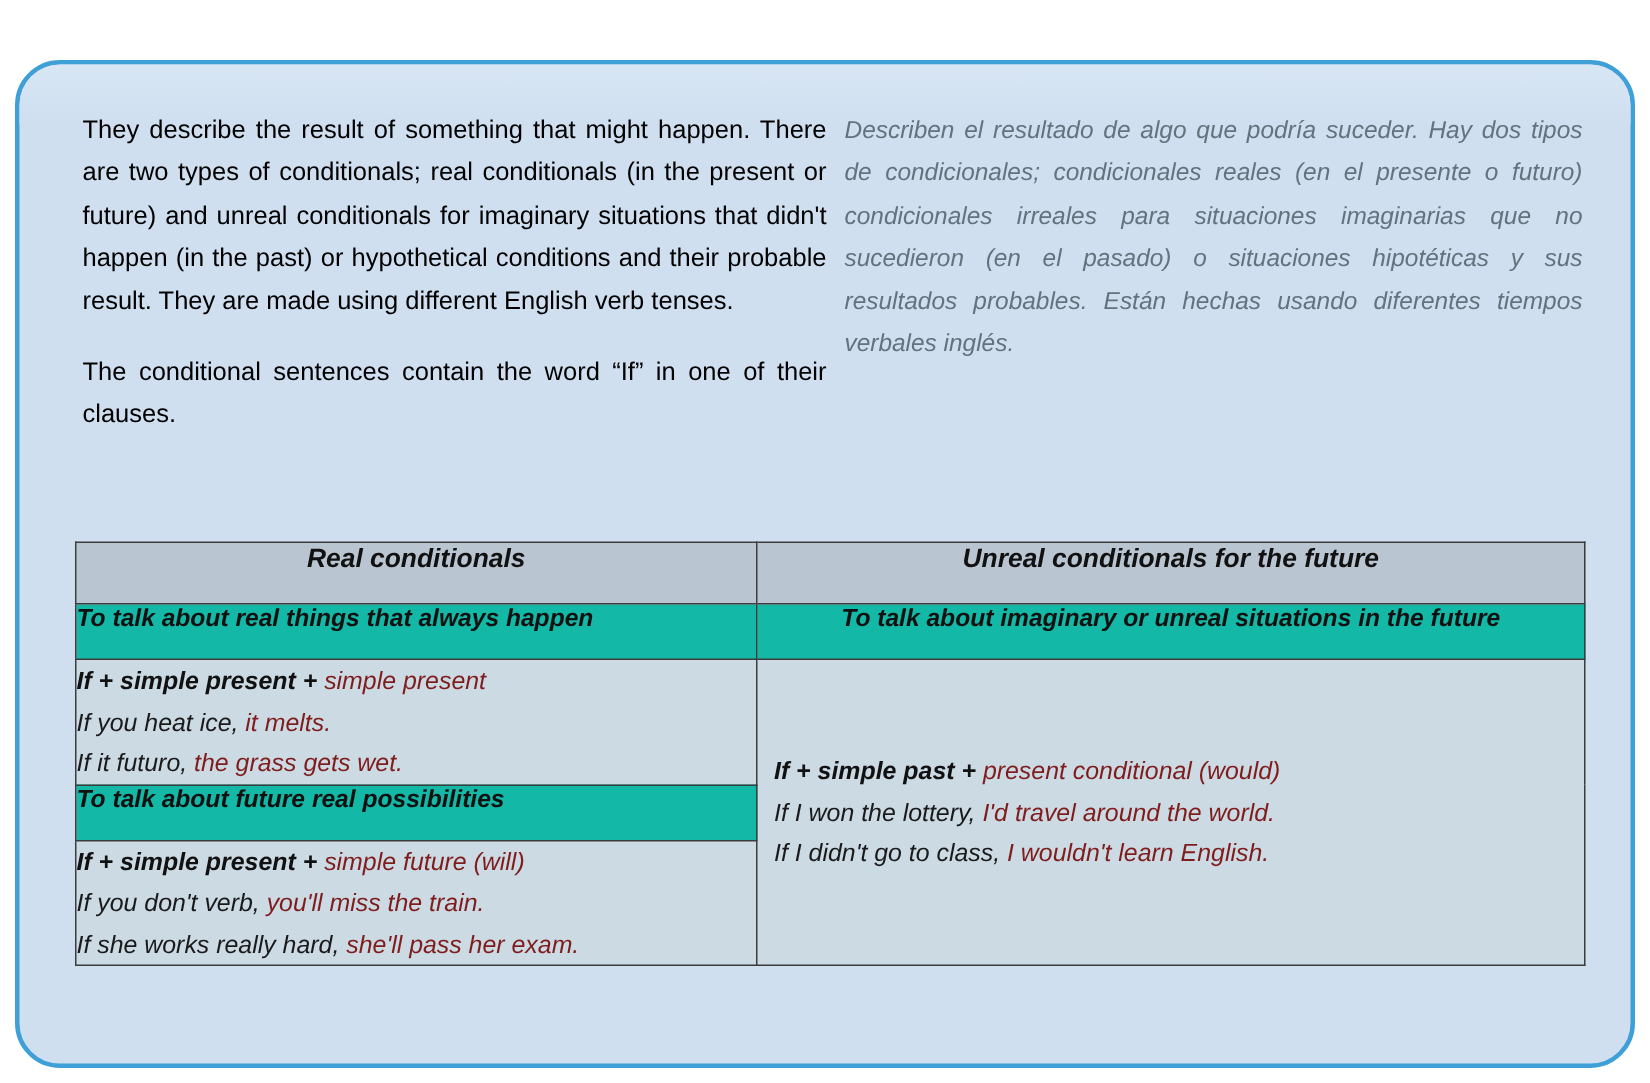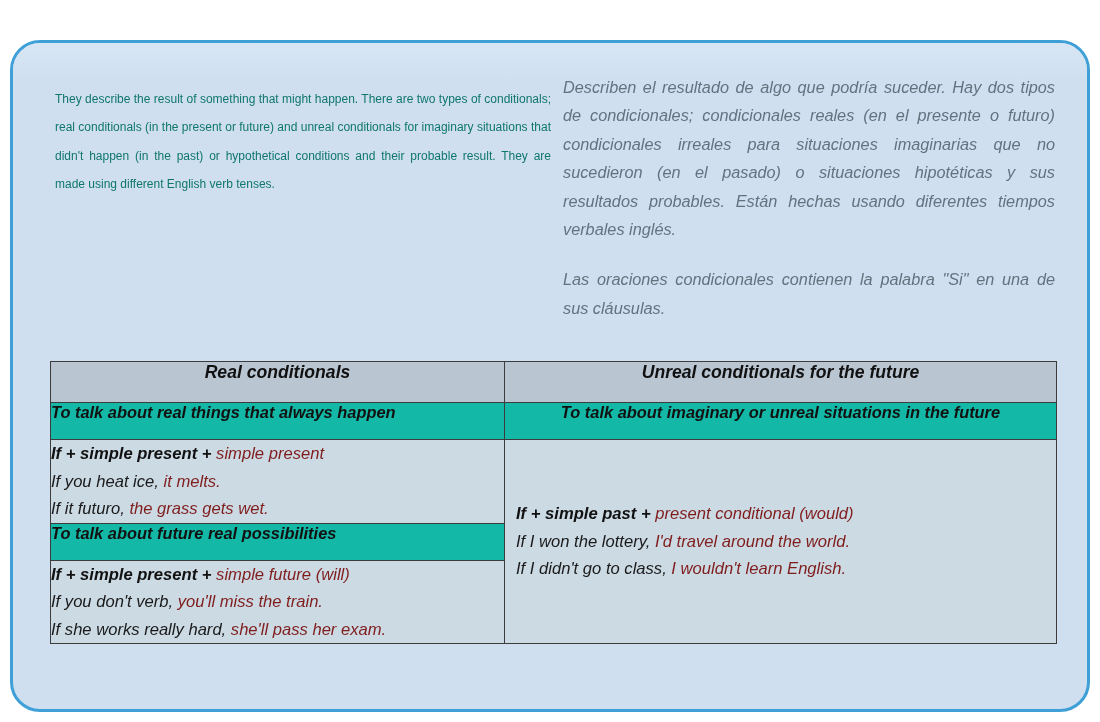--- a/index.html
+++ b/index.html
@@ -81,26 +81,26 @@
     position: absolute;
     left: 0; top: 0;
     width: 496px;
   }
   .col-right {
     position: absolute;
     left: 508px; top: 0;
     width: 492px;
   }
   .para-en {
-    font-size: 12px;
+    font-size: 17px;
     line-height: 28.4px;
-    color: #0f766e;
+    color: #000000;
     text-align: justify;
     text-justify: inter-word;
-    margin: 12px 0 19px 0;
+    margin: 0 0 19px 0;
   }
   .para-en.last { text-align: justify; }
   .para-es {
     font-size: 16.3px;
     line-height: 28.4px;
     color: #64727e;
     font-style: italic;
     text-align: justify;
     text-justify: inter-word;
     margin: 0 0 22px 0;
@@ -171,25 +171,25 @@
 
 <div id="page">
 
 
   <div id="panel">
 
     <div id="intro">
 
       <div class="col-left">
         <p class="para-en">They describe the result of something that might happen. There are two types of conditionals; real conditionals (in the present or future) and unreal conditionals for imaginary situations that didn't happen (in the past) or hypothetical conditions and their probable result. They are made using different English verb tenses.</p>
+        <p class="para-en last">The conditional sentences contain the word “If” in one of their clauses.</p>
       </div>
 
       <div class="col-right">
         <p class="para-es">Describen el resultado de algo que podría suceder. Hay dos tipos de condicionales; condicionales reales (en el presente o futuro) condicionales irreales para situaciones imaginarias que no sucedieron (en el pasado) o situaciones hipotéticas y sus resultados probables. Están hechas usando diferentes tiempos verbales inglés.</p>
-        <p class="para-es">Las oraciones condicionales contienen la palabra "Si" en una de sus cláusulas.</p>
       </div>
 
     </div>
 
     <div id="tbl-wrap">
       <table class="grid">
         <colgroup>
           <col class="c1">
             <col class="c2">
         </colgroup>

